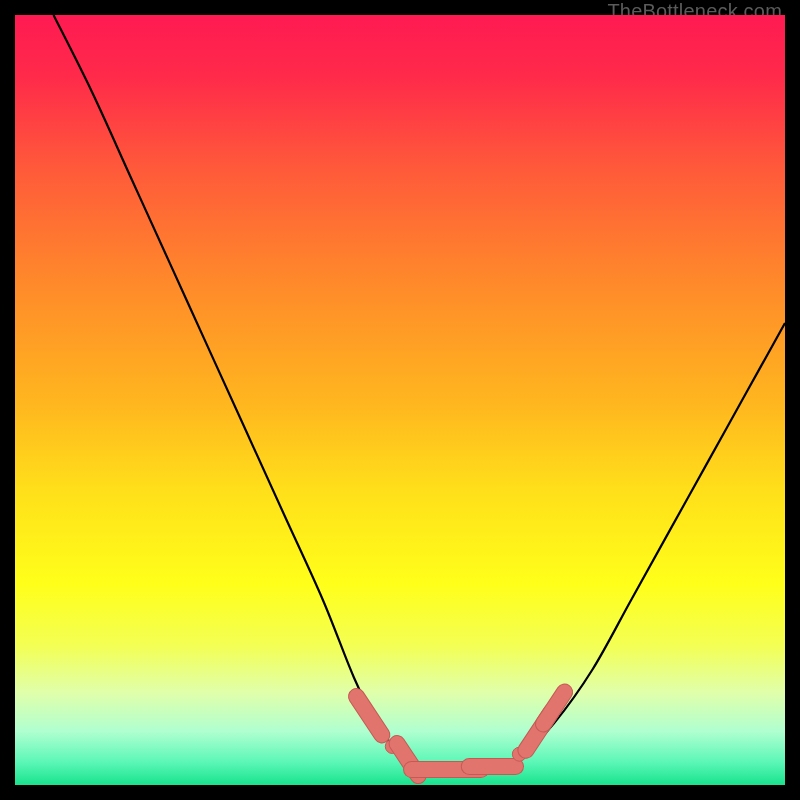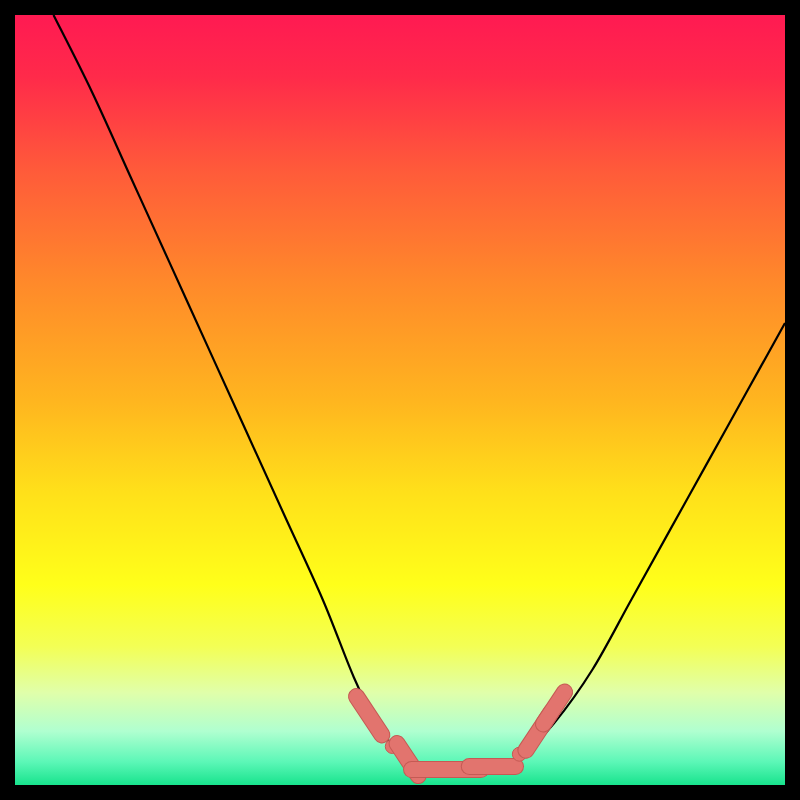--- a/index.html
+++ b/index.html
@@ -36,20 +36,21 @@
     font-family: Arial, sans-serif;
     letter-spacing: 0.2px;
   }
   svg { display: block; }
 </style>
 </head>
 <body>
 
 <div class="frame">
 
+  <div class="attribution">TheBottleneck.com</div>
 
   <div class="plot">
     <svg id="chart-svg" width="770" height="770" viewBox="0 0 770 770">
       <defs>
         <linearGradient id="bg-grad" x1="0" y1="0" x2="0" y2="1">
             <stop offset="0%" stop-color="#ff1a52"></stop>
             <stop offset="8%" stop-color="#ff2a4a"></stop>
             <stop offset="20%" stop-color="#ff5a3a"></stop>
             <stop offset="35%" stop-color="#ff8a2a"></stop>
             <stop offset="50%" stop-color="#ffb51f"></stop>

